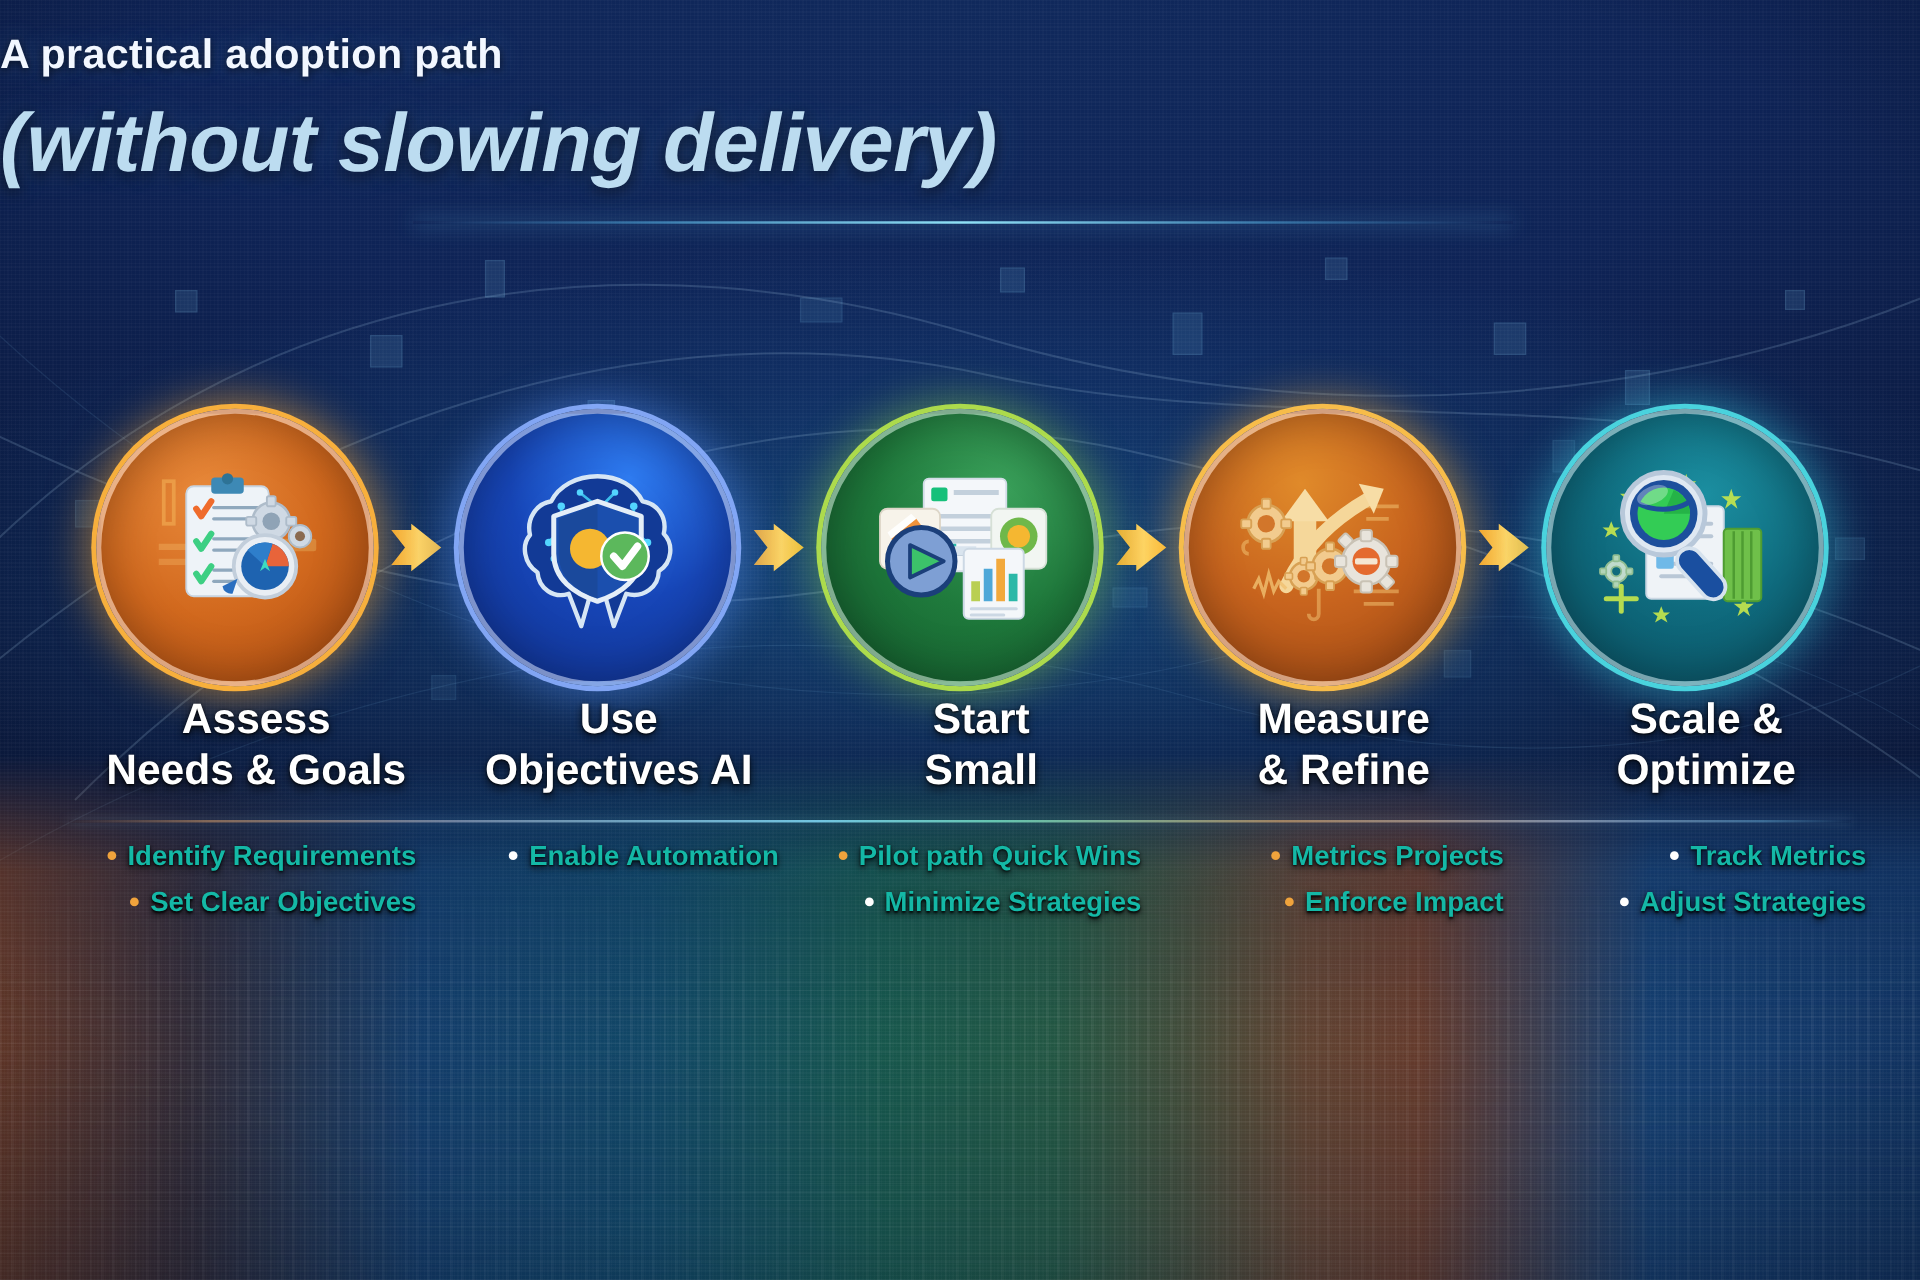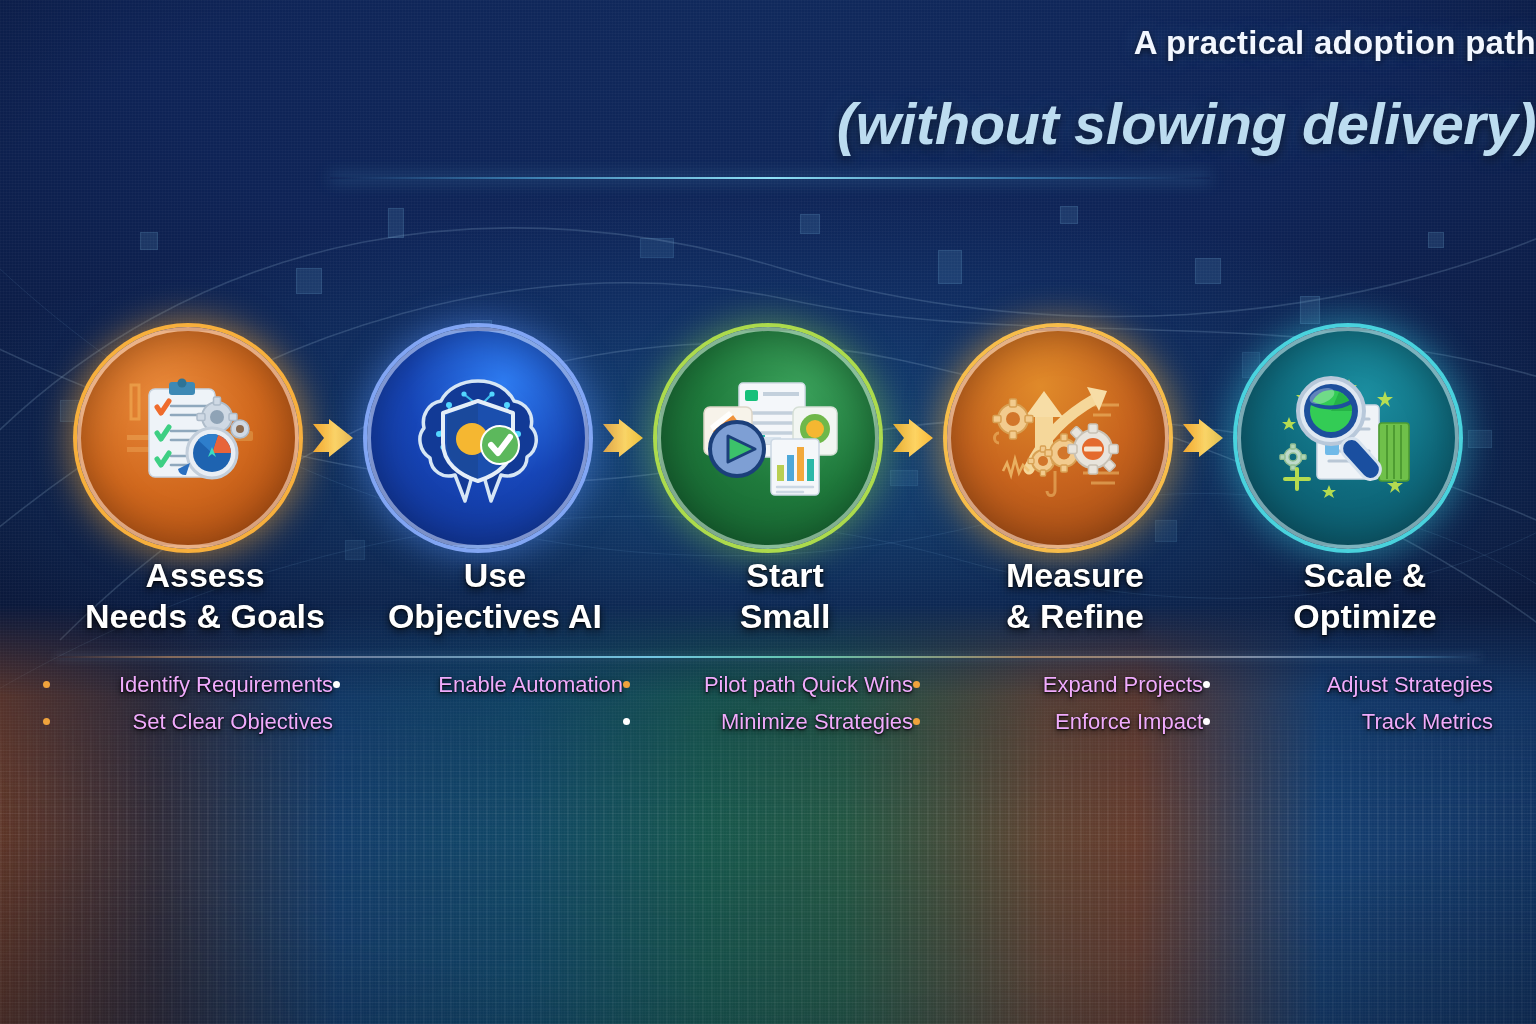--- a/index.html
+++ b/index.html
@@ -60,29 +60,29 @@
   .bg-vignette{
     position:absolute; inset:0;
     background:radial-gradient(115% 100% at 50% 45%, rgba(0,0,0,0) 52%, rgba(0,0,0,.42) 100%);
   }
   .bg-arcs{ position:absolute; inset:0; }
 
   
   .sq{ position:absolute; background:rgba(120,190,235,.14); border:1px solid rgba(150,210,245,.12); }
 
   
-  .title-wrap{ position:absolute; top:24px; left:0; right:0; text-align:right; }
+  .title-wrap{ position:absolute; top:24px; left:0; right:0; text-align:left; }
   .title-main{
     font-size:33px; font-weight:bold; color:#f2f7ff;
     letter-spacing:.3px;
     text-shadow:0 2px 7px rgba(0,0,0,.65), 0 0 20px rgba(120,190,255,.25);
   }
   .title-sub{
-    margin-top:28px;
-    font-size:58px; font-weight:bold; font-style:italic;
+    margin-top:14px;
+    font-size:66px; font-weight:bold; font-style:italic;
     color:#bcdcf0; letter-spacing:-.5px;
     text-shadow:0 3px 12px rgba(0,0,0,.6), 0 0 26px rgba(120,200,255,.2);
   }
   .title-rule{
     position:absolute; top:177px; left:330px; width:880px; height:2px;
     background:linear-gradient(90deg, rgba(70,170,230,0) 0%, rgba(90,190,240,.55) 22%, rgba(150,235,255,.95) 50%, rgba(90,190,240,.5) 78%, rgba(70,170,230,0) 100%);
     box-shadow:0 0 16px rgba(110,215,255,.75);
   }
 
   
@@ -131,22 +131,22 @@
       rgba(200,215,235,.55) 84%, rgba(120,200,245,.4) 95%, rgba(80,160,220,0) 100%);
     box-shadow:0 0 9px rgba(160,220,255,.35);
   }
 
   .bullets-row{
     position:absolute; top:672px; left:0; width:1536px;
     display:flex; justify-content:center;
   }
   .bullet-col{ width:290px; flex:0 0 auto; }
   .bullet{
-    display:flex; align-items:baseline; justify-content:space-between;
-    font-size:22px; font-weight:normal; color:#f0abfc;
+    display:flex; align-items:baseline; justify-content:flex-end;
+    font-size:22px; font-weight:bold; color:#14b8a6;
     margin-bottom:11px;
     text-shadow:0 2px 6px rgba(0,0,0,.8), 0 1px 2px rgba(0,0,0,.9);
     white-space:nowrap;
   }
   .dot{
     width:7px; height:7px; border-radius:50%;
     margin-right:9px; flex:0 0 auto; position:relative; top:-4px;
   }
 </style>
 </head>
@@ -536,34 +536,34 @@
       </div>
       <div class="bullet">
         <span class="dot" style="background:#ffffff"></span>
         <span>Minimize Strategies</span>
       </div>
     </div>
 
     <div class="bullet-col">
       <div class="bullet">
         <span class="dot" style="background:#f0a33c"></span>
-        <span>Expand Projects</span>
+        <span>Metrics Projects</span>
       </div>
       <div class="bullet">
         <span class="dot" style="background:#f0a33c"></span>
         <span>Enforce Impact</span>
       </div>
     </div>
 
     <div class="bullet-col">
       <div class="bullet">
         <span class="dot" style="background:#ffffff"></span>
+        <span>Track Metrics</span>
+      </div>
+      <div class="bullet">
+        <span class="dot" style="background:#ffffff"></span>
         <span>Adjust Strategies</span>
       </div>
-      <div class="bullet">
-        <span class="dot" style="background:#ffffff"></span>
-        <span>Track Metrics</span>
-      </div>
     </div>
 
   </div>
 
 </div>
 
 </body></html>

